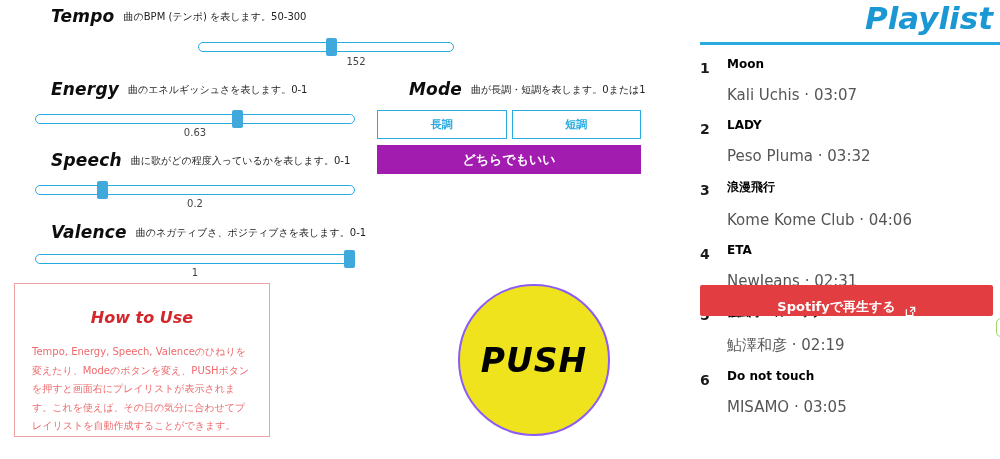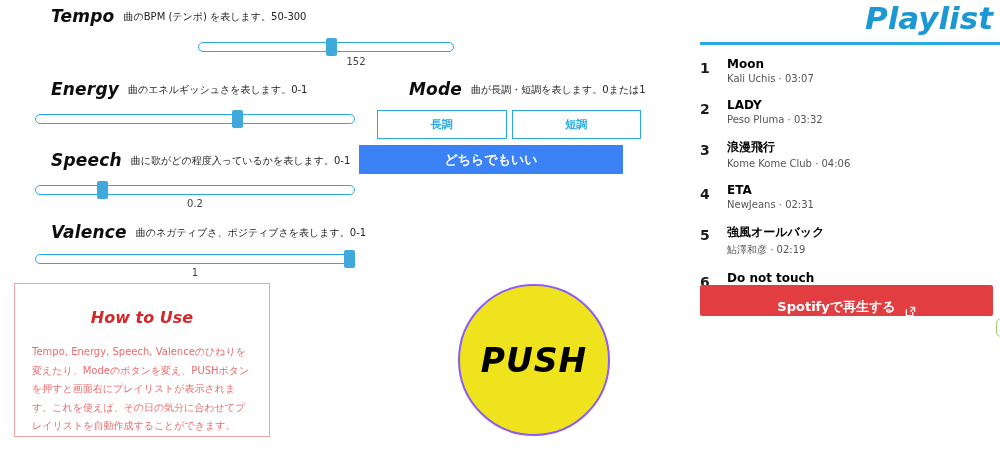--- a/index.html
+++ b/index.html
@@ -30,33 +30,33 @@
   .val-energy  { left:35px;  top:127px; width:320px; }
   .val-speech  { left:35px;  top:198px; width:320px; }
   .val-valence { left:35px;  top:267px; width:320px; }
   
   .howto { position:absolute; left:14px; top:283px; width:256px; height:154px; border:1px solid #f0a3a5; background:#fff; }
   .howto h3 { margin-top:24px; text-align:center; font-style:italic; font-weight:bold; font-size:16px; color:#d5262b; }
   .howto p { margin:16px 17px 0; font-size:10px; line-height:1.85; color:#ee6a6d; }
   
   .mode-row { position:absolute; left:377px; top:110px; width:264px; display:flex; gap:5px; }
   .btn-outline { flex:1; height:29px; background:#fff; border:1px solid #29abe2; color:#29abe2; font-weight:bold; font-size:11px; font-family:inherit; cursor:pointer; }
-  .btn-either { position:absolute; left:359px; top:145px; width:264px; height:29px; background:#3b82f6; border:none; color:#fff; font-weight:bold; font-size:13px; font-family:inherit; cursor:pointer; }
+  .btn-either { position:absolute; left:377px; top:145px; width:264px; height:29px; background:#a21caf; border:none; color:#fff; font-weight:bold; font-size:13px; font-family:inherit; cursor:pointer; }
   
   .push { position:absolute; left:458px; top:284px; width:152px; height:152px; border-radius:50%;
     background:#efe31d; border:2px solid #8b5cf6; display:flex; align-items:center; justify-content:center;
     font-size:33px; font-weight:bold; font-style:italic; letter-spacing:1px; color:#000; cursor:pointer; }
   
   .pl-title { position:absolute; left:700px; top:0px; width:293px; text-align:right; font-size:31px; font-style:italic; font-weight:bold; color:#1b97d4; }
   .pl-divider { position:absolute; left:700px; top:42px; width:300px; height:0; border-bottom:3px solid #29abe2; }
   .pl-list { position:absolute; left:700px; top:57px; width:293px; }
   .pl-row { display:flex; margin-bottom:14px; min-height:25px; }
   .pl-no { width:27px; font-weight:bold; font-size:14px; padding-top:3px; color:#1a1a1a; }
   .pl-t  { font-weight:bold; font-size:12px; color:#000000; }
-  .pl-m  { font-size:10px; color:#555; margin-top:2px; }
+  .pl-m  { font-size:15px; color:#555; margin-top:15px; }
   .btn-spotify { position:absolute; left:700px; top:285px; width:293px; height:31px; background:#e23e42; border:none; border-radius:2px;
     color:#fff; font-weight:bold; font-size:13px; font-family:inherit; cursor:pointer;
     display:flex; align-items:flex-end; justify-content:center; gap:9px; }
   .ext-icon { display:inline-block; width:11px; height:11px; }
   
   .partial-green { position:absolute; left:996px; top:318px; width:16px; height:19px; background:#fff; border:1px solid #9ed06e; border-radius:5px; }
 </style>
 </head>
 <body>
 
@@ -71,20 +71,21 @@
   </div>
   <div class="slider-value val-tempo">152</div>
 
   <div class="sec-head head-energy">
     <h2>Energy</h2><span class="desc">曲のエネルギッシュさを表します。0-1</span>
   </div>
   <div class="slider slider-energy">
     <div class="track"></div>
     <div class="thumb" style="left: calc(63% - 5px);"></div>
   </div>
+  <div class="slider-value val-energy">0.63</div>
 
   <div class="sec-head head-speech">
     <h2>Speech</h2><span class="desc">曲に歌がどの程度入っているかを表します。0-1</span>
   </div>
   <div class="slider slider-speech">
     <div class="track"></div>
     <div class="thumb" style="left: calc(21% - 5px);"></div>
   </div>
   <div class="slider-value val-speech">0.2</div>
 

